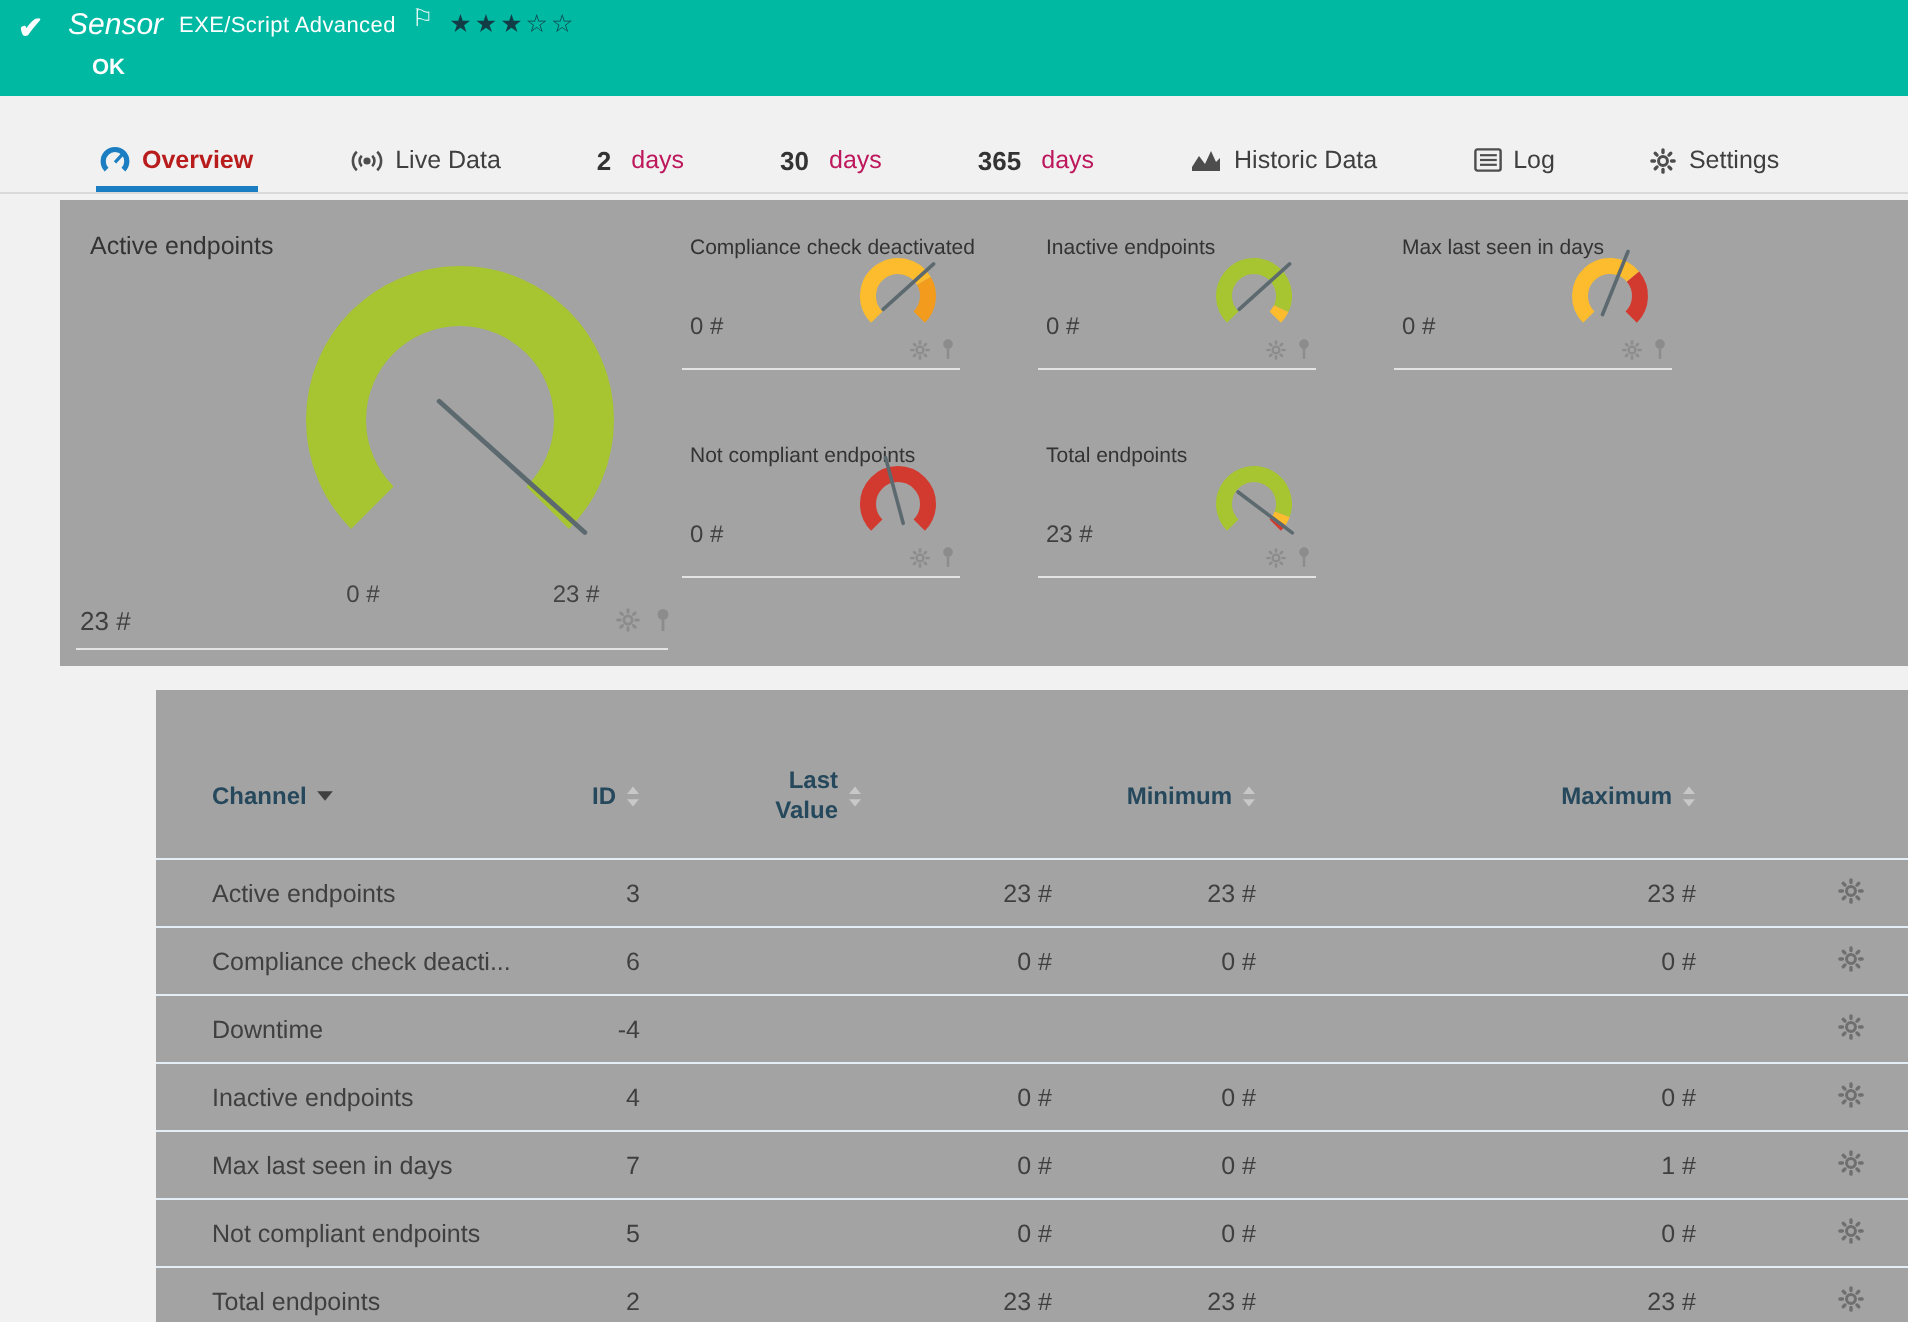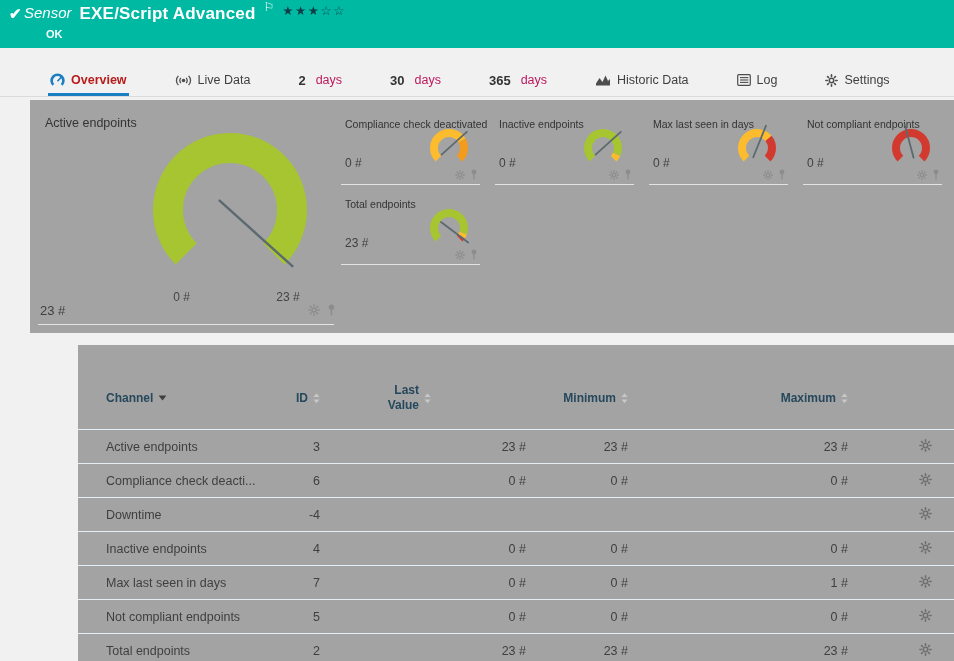--- a/index.html
+++ b/index.html
@@ -2,23 +2,23 @@
 <html><head>
 <meta charset="utf-8">
 <style>
   html,body{margin:0;padding:0;}
   body{background:#f1f1f1;font-family:"Liberation Sans",sans-serif;}
   .page{position:relative;width:954px;height:661px;overflow:hidden;background:#f1f1f1;}
 
   
   .topbar{position:absolute;left:0;top:0;width:954px;height:48px;background:#00b9a3;color:#fff;}
   .chk{position:absolute;left:9px;top:5px;font-size:15px;font-weight:bold;}
-  .titlerow{position:absolute;left:24px;top:4px;display:flex;align-items:flex-start;gap:8px;white-space:nowrap;}
+  .titlerow{position:absolute;left:34px;top:4px;display:flex;align-items:center;gap:8px;white-space:nowrap;}
   .kind{font-style:italic;font-size:15px;}
-  .sensortitle{font-size:17px;font-weight:bold;letter-spacing:.2px;}
+  .sensortitle{font-size:11px;font-weight:normal;letter-spacing:.2px;}
   .flag{font-size:12px;position:relative;top:-4px;cursor:pointer;}
   .stars{font-size:12.5px;color:#123c46;letter-spacing:1.5px;position:relative;top:-1px;cursor:pointer;}
   .status{position:absolute;left:46px;top:28px;font-size:11px;font-weight:bold;}
 
   
   .tabs{position:absolute;left:0;top:64px;right:0;height:32px;border-bottom:1px solid #dadada;
         display:flex;gap:44px;padding-left:48px;align-items:stretch;}
   .tab{display:flex;align-items:center;gap:6px;font-size:12.5px;color:#3f3f3f;cursor:pointer;padding:0 2px;}
   .tab .num{font-weight:bold;color:#333;font-size:13px;margin-right:4px;}
   .tab .dim{color:#be185d;text-align:right;}
@@ -36,21 +36,21 @@
   .biggauge{position:absolute;left:100px;top:22px;}
   .scale{position:absolute;top:190px;font-size:12px;color:#444;text-align:center;}
   .scale.s0{left:124px;width:55px;}
   .scale.s1{left:230px;width:56px;}
   .gvalue{position:absolute;left:10px;top:203px;font-size:13px;color:#3f3f3f;}
   .gicons{position:absolute;left:278px;top:204px;display:flex;gap:7px;align-items:center;color:#8c8c8c;}
   .gicons .icnbtn{cursor:pointer;display:inline-flex;}
   .mainhr{position:absolute;left:8px;top:224px;width:296px;height:1px;background:#e3e3e3;}
 
   
-  .tiles{position:absolute;left:308px;top:12px;width:616px;display:flex;flex-wrap:wrap;}
+  .tiles{position:absolute;left:308px;top:12px;width:616px;display:flex;flex-wrap:wrap;gap:24px;}
   .tile{position:relative;width:154px;height:80px;}
   .tile::after{content:"";position:absolute;left:3px;right:12px;bottom:7px;height:1px;background:#e3e3e3;}
   .tlabel{position:absolute;left:7px;top:6px;font-size:10.5px;color:#333;white-space:nowrap;}
   .tvalue{position:absolute;left:7px;top:44px;font-size:12px;color:#3f3f3f;}
   .minigauge{position:absolute;right:14px;top:12px;}
   .ticons{position:absolute;right:14px;bottom:12px;display:flex;gap:5px;align-items:center;color:#8c8c8c;}
   .ticons .icnbtn{cursor:pointer;display:inline-flex;}
 
   
   .thead,.tr{display:grid;grid-template-columns:190px 52px 206px 102px 220px 1fr;align-items:center;}

